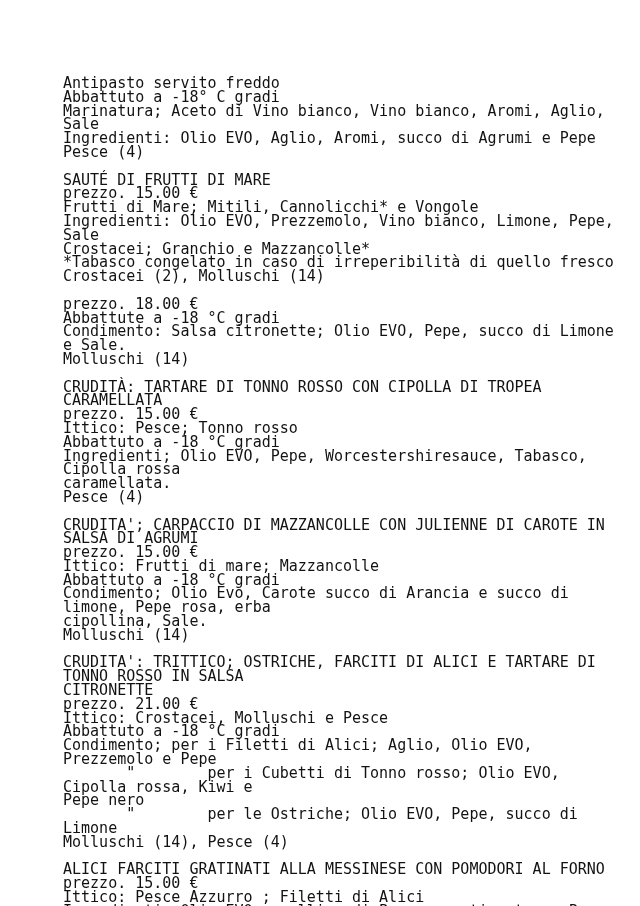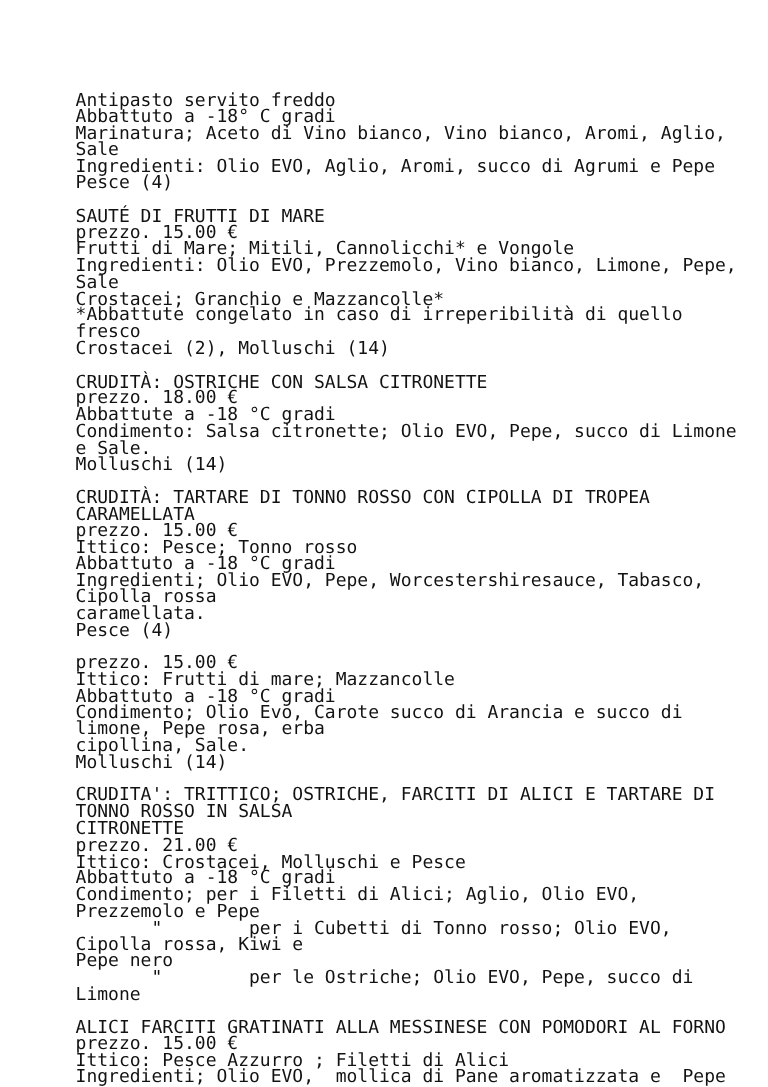--- a/index.html
+++ b/index.html
@@ -46,57 +46,58 @@
         <div class="line">Marinatura; Aceto di Vino bianco, Vino bianco, Aromi, Aglio, Sale</div>
         <div class="line">Ingredienti: Olio EVO, Aglio, Aromi, succo di Agrumi e Pepe</div>
         <div class="line">Pesce (4)</div>
       </div>
       <div class="section">
         <div class="line">SAUTÉ DI FRUTTI DI MARE</div>
         <div class="line">prezzo. 15.00 €</div>
         <div class="line">Frutti di Mare; Mitili, Cannolicchi* e Vongole</div>
         <div class="line">Ingredienti: Olio EVO, Prezzemolo, Vino bianco, Limone, Pepe, Sale</div>
         <div class="line">Crostacei; Granchio e Mazzancolle*</div>
-        <div class="line">*Abbattute congelato in caso di irreperibilità di quello fresco</div>
+        <div class="line">*Tabasco congelato in caso di irreperibilità di quello fresco</div>
         <div class="line">Crostacei (2), Molluschi (14)</div>
       </div>
       <div class="section">
-        <div class="line">CRUDITÀ: OSTRICHE CON SALSA CITRONETTE</div>
         <div class="line">prezzo. 18.00 €</div>
         <div class="line">Abbattute a -18 °C gradi</div>
         <div class="line">Condimento: Salsa citronette; Olio EVO, Pepe, succo di Limone e Sale.</div>
         <div class="line">Molluschi (14)</div>
       </div>
       <div class="section">
         <div class="line">CRUDITÀ: TARTARE DI TONNO ROSSO CON CIPOLLA DI TROPEA CARAMELLATA</div>
         <div class="line">prezzo. 15.00 €</div>
         <div class="line">Ittico: Pesce; Tonno rosso</div>
         <div class="line">Abbattuto a -18 °C gradi</div>
         <div class="line">Ingredienti; Olio EVO, Pepe, Worcestershiresauce, Tabasco, Cipolla rossa</div>
         <div class="line">caramellata.</div>
         <div class="line">Pesce (4)</div>
       </div>
       <div class="section">
+        <div class="line">CRUDITA'; CARPACCIO DI MAZZANCOLLE CON JULIENNE DI CAROTE IN SALSA DI AGRUMI</div>
         <div class="line">prezzo. 15.00 €</div>
         <div class="line">Ittico: Frutti di mare; Mazzancolle</div>
         <div class="line">Abbattuto a -18 °C gradi</div>
         <div class="line">Condimento; Olio Evo, Carote succo di Arancia e succo di limone, Pepe rosa, erba</div>
         <div class="line">cipollina, Sale.</div>
         <div class="line">Molluschi (14)</div>
       </div>
       <div class="section">
         <div class="line">CRUDITA': TRITTICO; OSTRICHE, FARCITI DI ALICI E TARTARE DI TONNO ROSSO IN SALSA</div>
         <div class="line">CITRONETTE</div>
         <div class="line">prezzo. 21.00 €</div>
         <div class="line">Ittico: Crostacei, Molluschi e Pesce</div>
         <div class="line">Abbattuto a -18 °C gradi</div>
         <div class="line">Condimento; per i Filetti di Alici; Aglio, Olio EVO, Prezzemolo e Pepe</div>
         <div class="line">       "        per i Cubetti di Tonno rosso; Olio EVO, Cipolla rossa, Kiwi e</div>
         <div class="line">Pepe nero</div>
         <div class="line">       "        per le Ostriche; Olio EVO, Pepe, succo di Limone</div>
+        <div class="line">Molluschi (14), Pesce (4)</div>
       </div>
       <div class="section">
         <div class="line">ALICI FARCITI GRATINATI ALLA MESSINESE CON POMODORI AL FORNO</div>
         <div class="line">prezzo. 15.00 €</div>
         <div class="line">Ittico: Pesce Azzurro ; Filetti di Alici</div>
         <div class="line">Ingredienti; Olio EVO,  mollica di Pane aromatizzata e  Pepe nero</div>
       </div>
     </div>
 </div>
 

